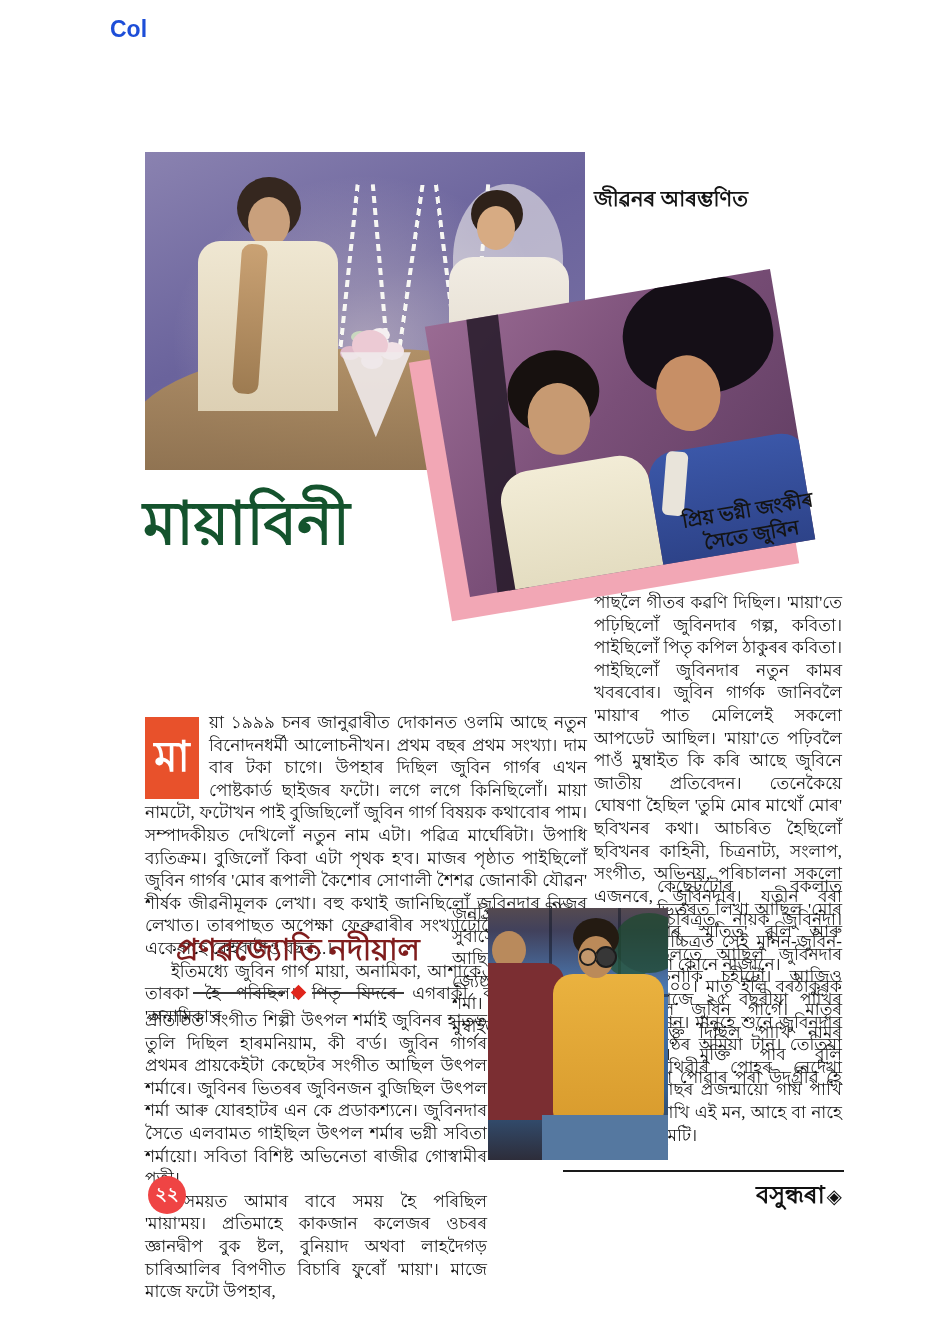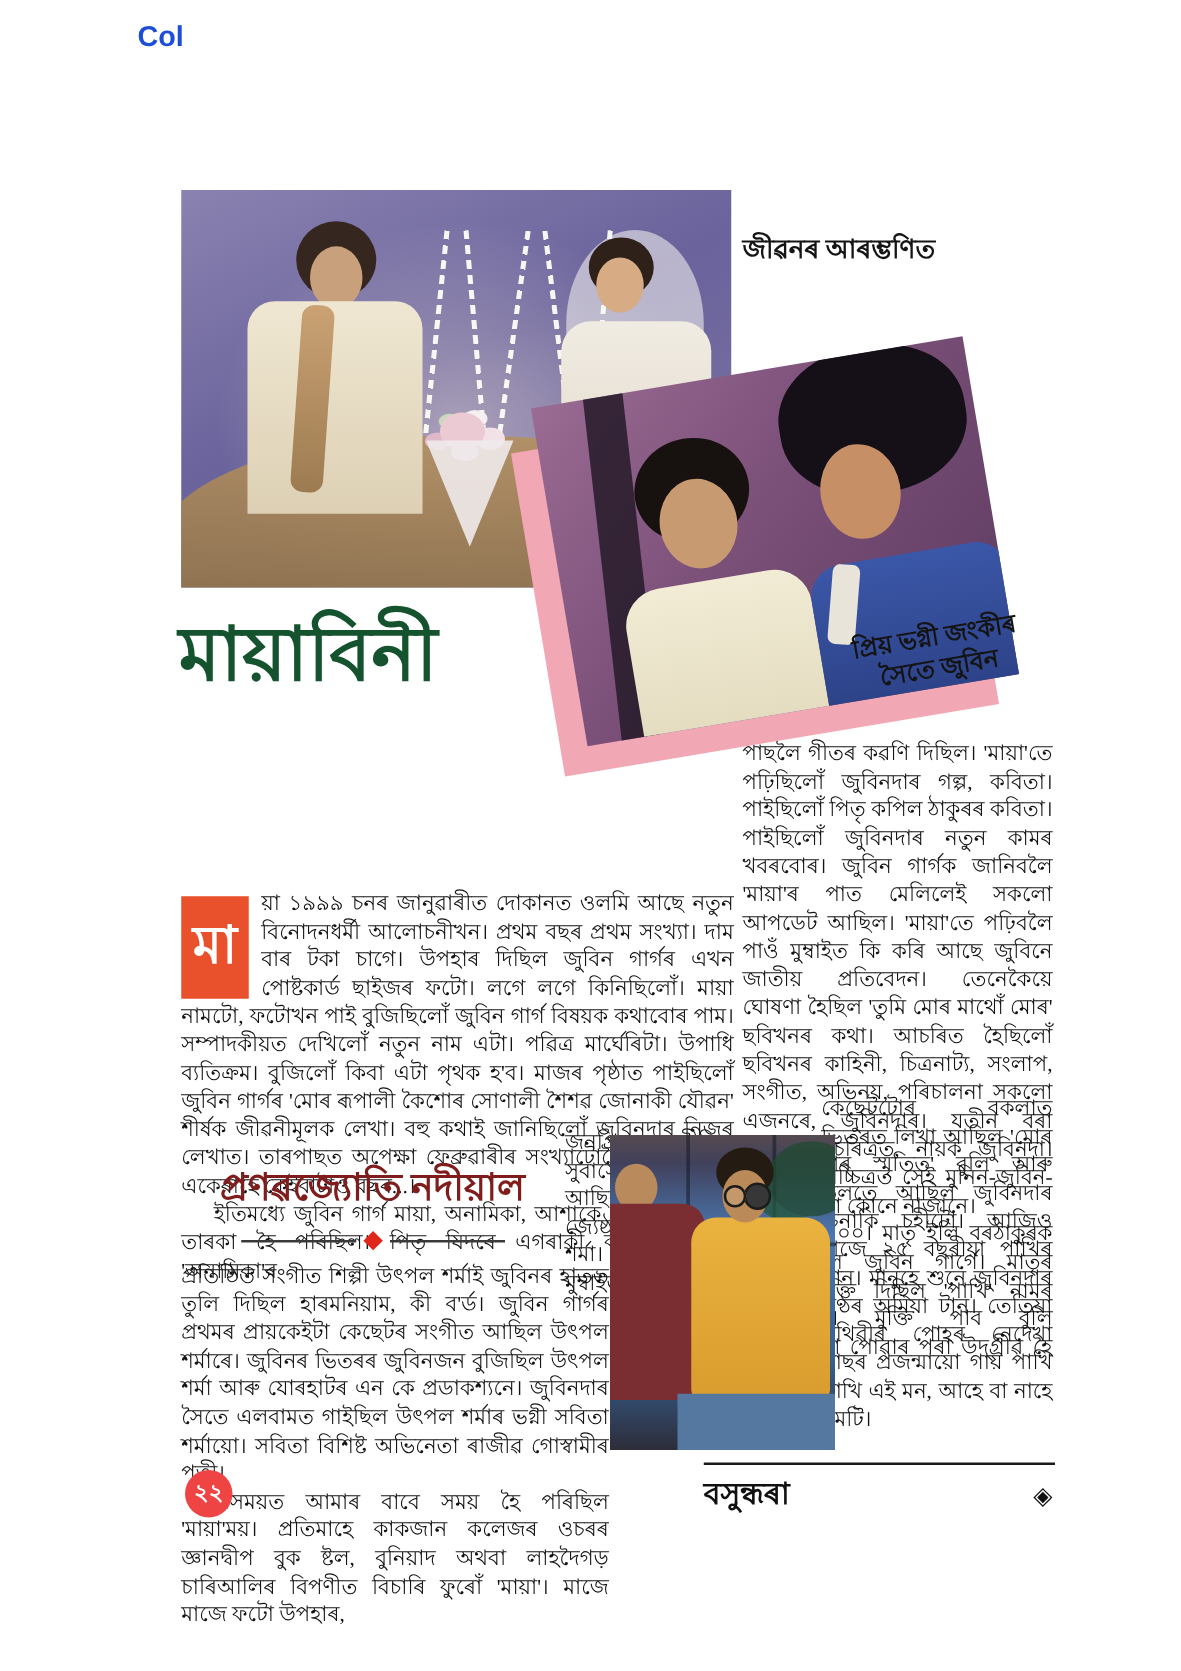--- a/index.html
+++ b/index.html
@@ -100,21 +100,21 @@
            background:rgba(255,255,255,.12);box-shadow:18px 0 0 0 rgba(255,255,255,.12),18px 0 0 2px #1c1c1c;}
   .fr2-body{left:36%;top:26%;width:62%;height:58%;border-radius:20px 20px 8px 8px;
            background:linear-gradient(#eab23f,#d99c2e);}
   .jeans{left:30%;top:82%;width:70%;height:18%;background:#5578a0;}
 
   
   .pagenum-badge{left:148px;top:1176px;width:38px;height:38px;border-radius:50%;background:#ef4444;
            color:#ffffff;font-size:18px;font-weight:700;display:flex;align-items:center;justify-content:center;}
   .footer-rule{left:563px;top:1170px;width:281px;height:2px;background:#1a1a1a;}
   .footer-text{left:563px;top:1176px;width:281px;font-size:24px;font-weight:700;color:#101010;
-           display:flex;align-items:center;justify-content:space-between;white-space:nowrap;}
+           display:flex;align-items:center;justify-content:flex-end;white-space:nowrap;}
   .footer-orn{font-size:20px;margin:0 2px;}
 </style>
 </head>
 <body>
 
 <div class="page">
 
   <div class="abs corner">Col</div>
 
   <div class="abs wedding">

